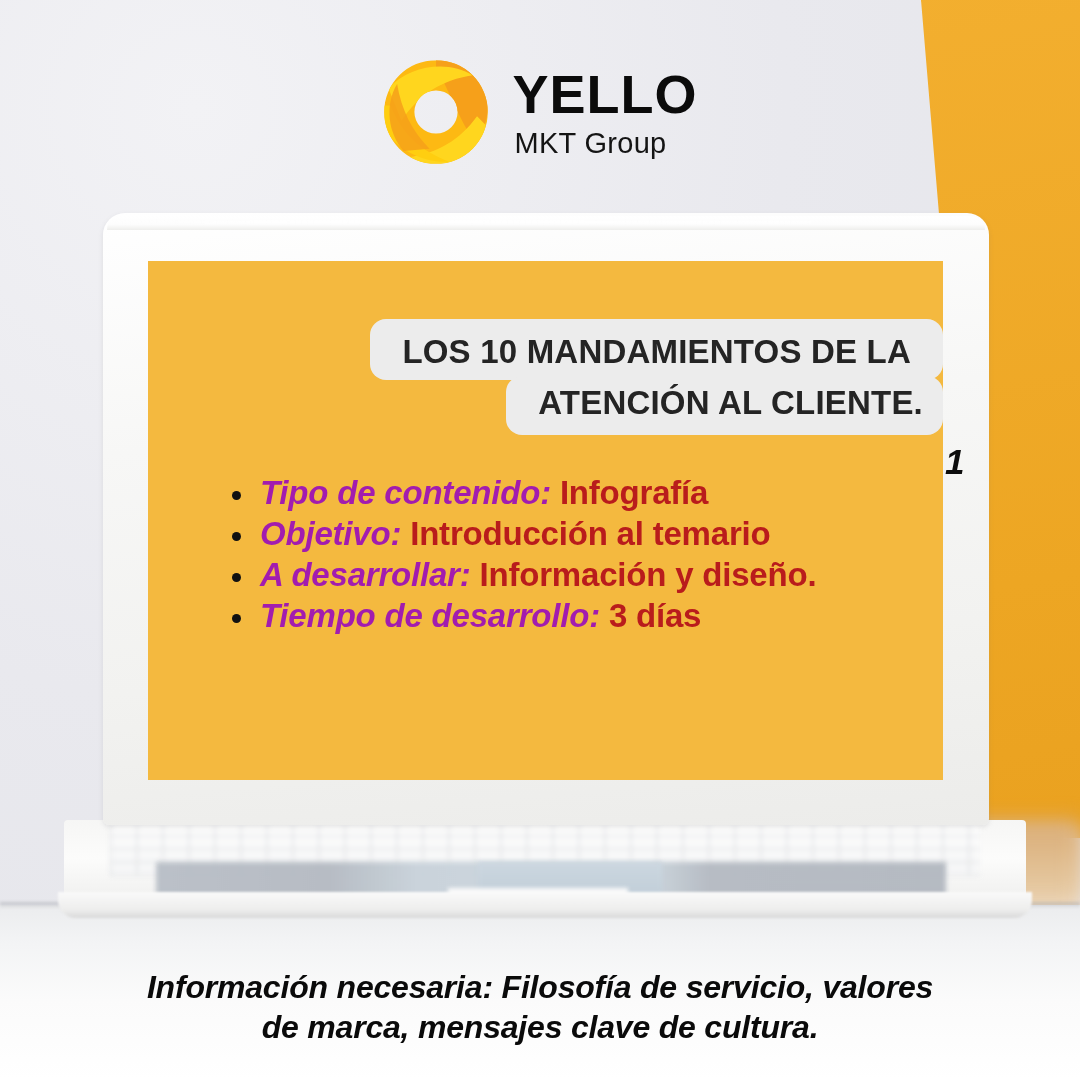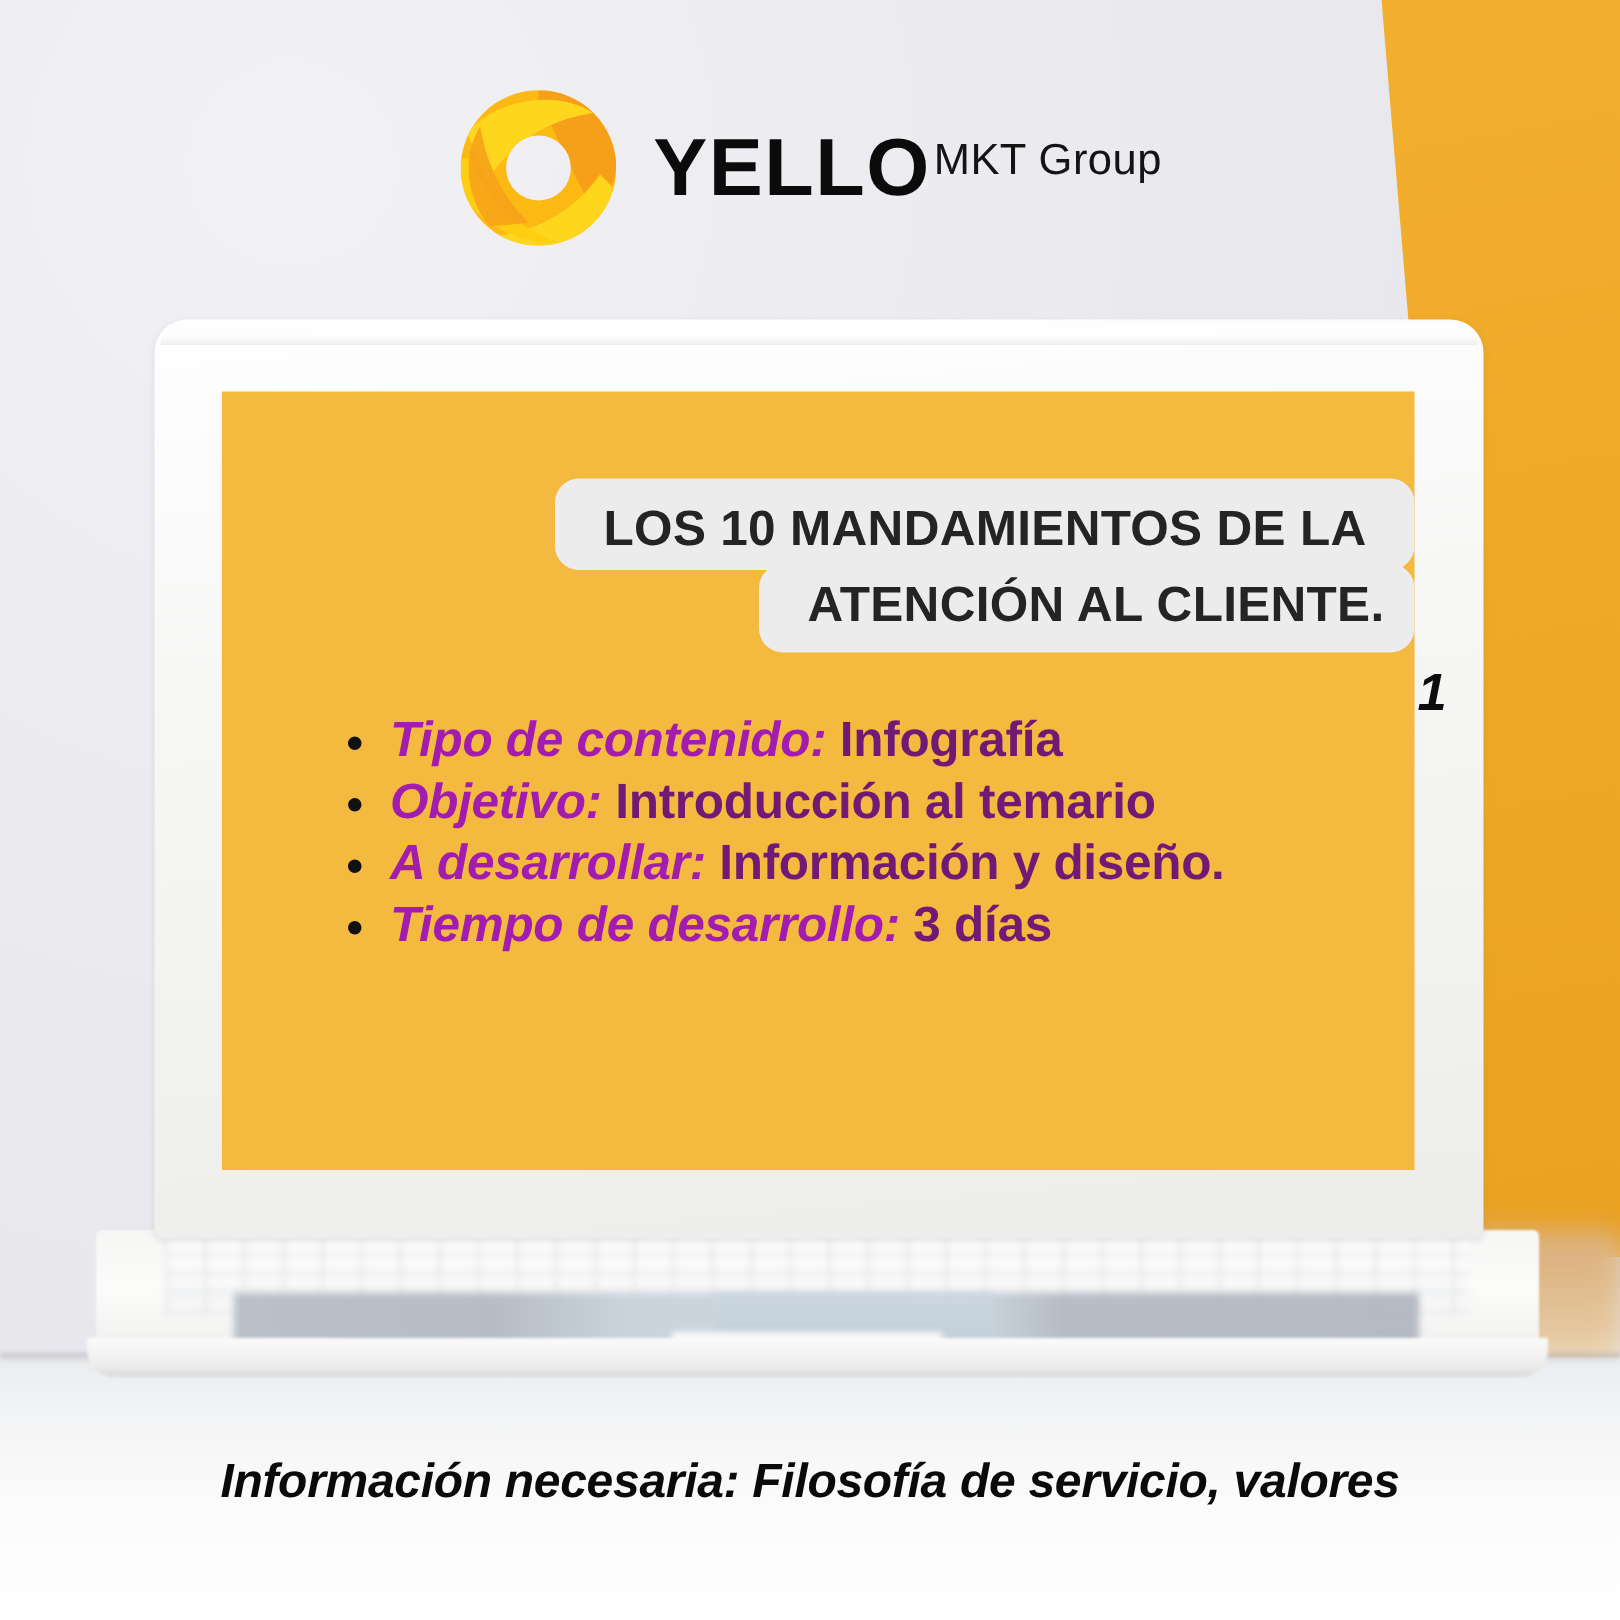--- a/index.html
+++ b/index.html
@@ -233,37 +233,37 @@
     height: 9px;
     border-radius: 50%;
     background: #111111;
   }
   .b-label {
     color: #a21caf;
     font-style: italic;
     font-weight: 800;
   }
   .b-val {
-    color: #701a75;
+    color: #b91c1c;
     font-weight: 800;
     font-style: normal;
   }
 
   
   .brand {
     position: absolute;
     left: 0; top: 58px;
     width: 1080px;
     display: flex;
     justify-content: center;
     align-items: center;
     gap: 22px;
   }
   .brand-mark { width: 108px; height: 108px; display: block; }
-  .brand-text { display: flex; flex-direction: row; line-height: 1; }
+  .brand-text { display: flex; flex-direction: column; line-height: 1; }
   .brand-name {
     font-size: 54px;
     font-weight: 800;
     letter-spacing: 1px;
     color: #0b0b0b;
   }
   .brand-sub {
     font-size: 29px;
     font-weight: 400;
     letter-spacing: 0.3px;
@@ -360,15 +360,16 @@
       </svg>
     </span>
     <span class="brand-text">
       <span class="brand-name">YELLO</span>
       <span class="brand-sub">MKT Group</span>
     </span>
   </div>
 
   <div class="footer">
     <div>Información necesaria: Filosofía de servicio, valores</div>
+    <div>de marca, mensajes clave de cultura.</div>
   </div>
 
 </div>
 
 </body></html>

